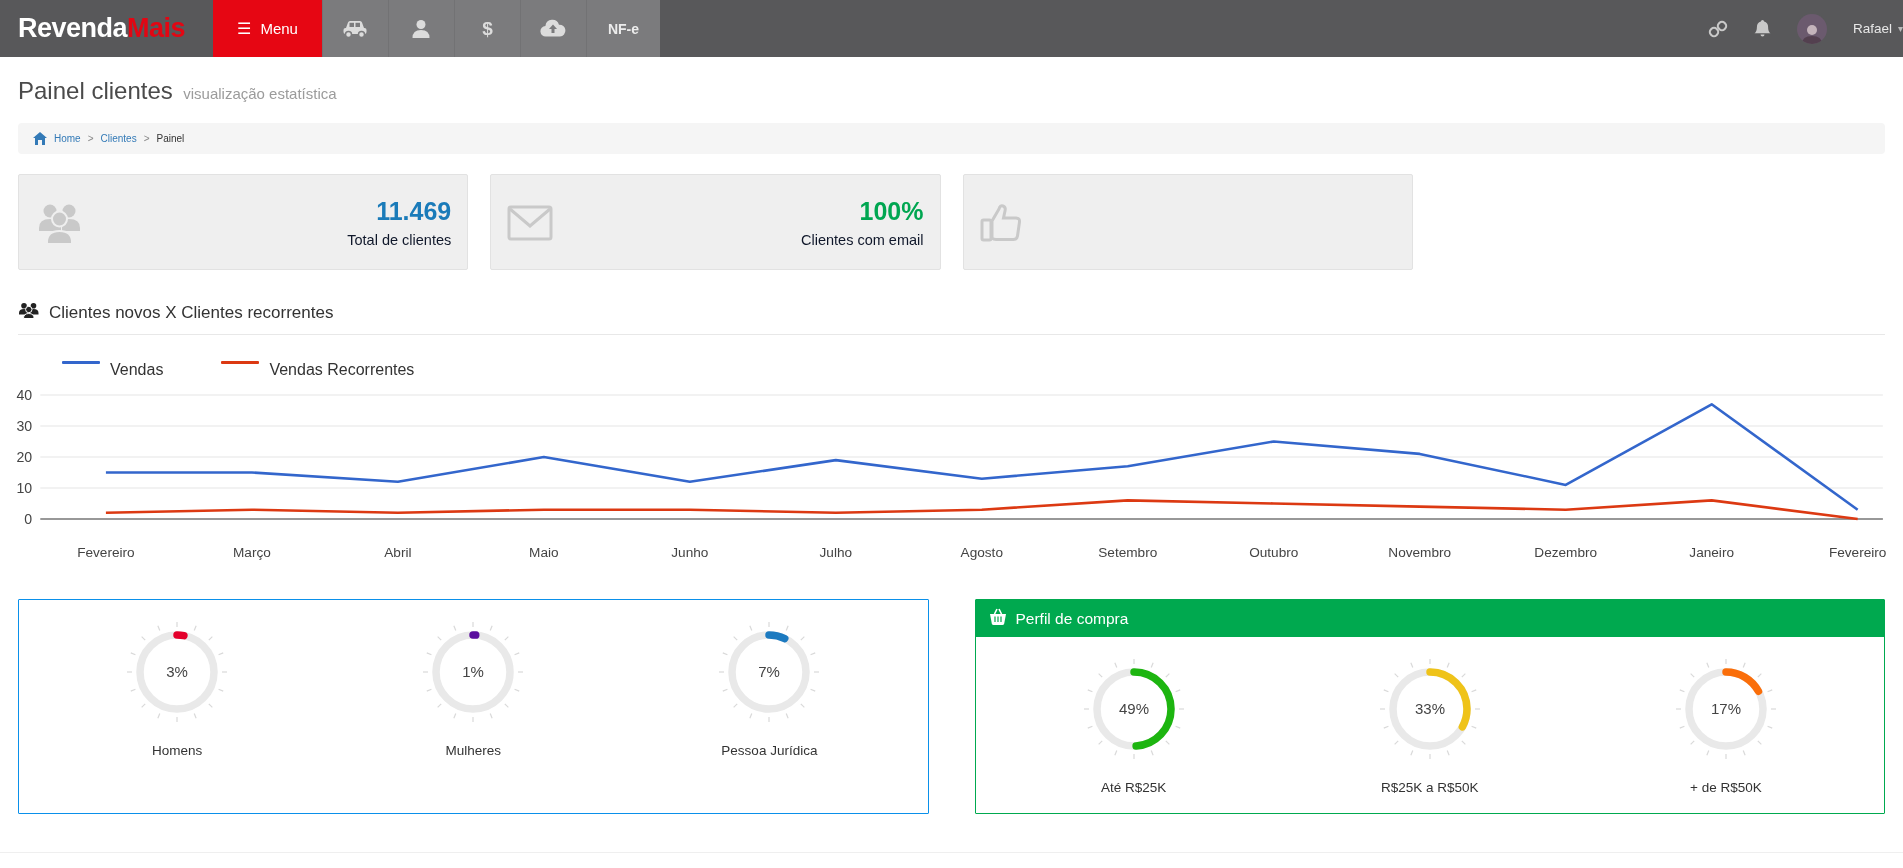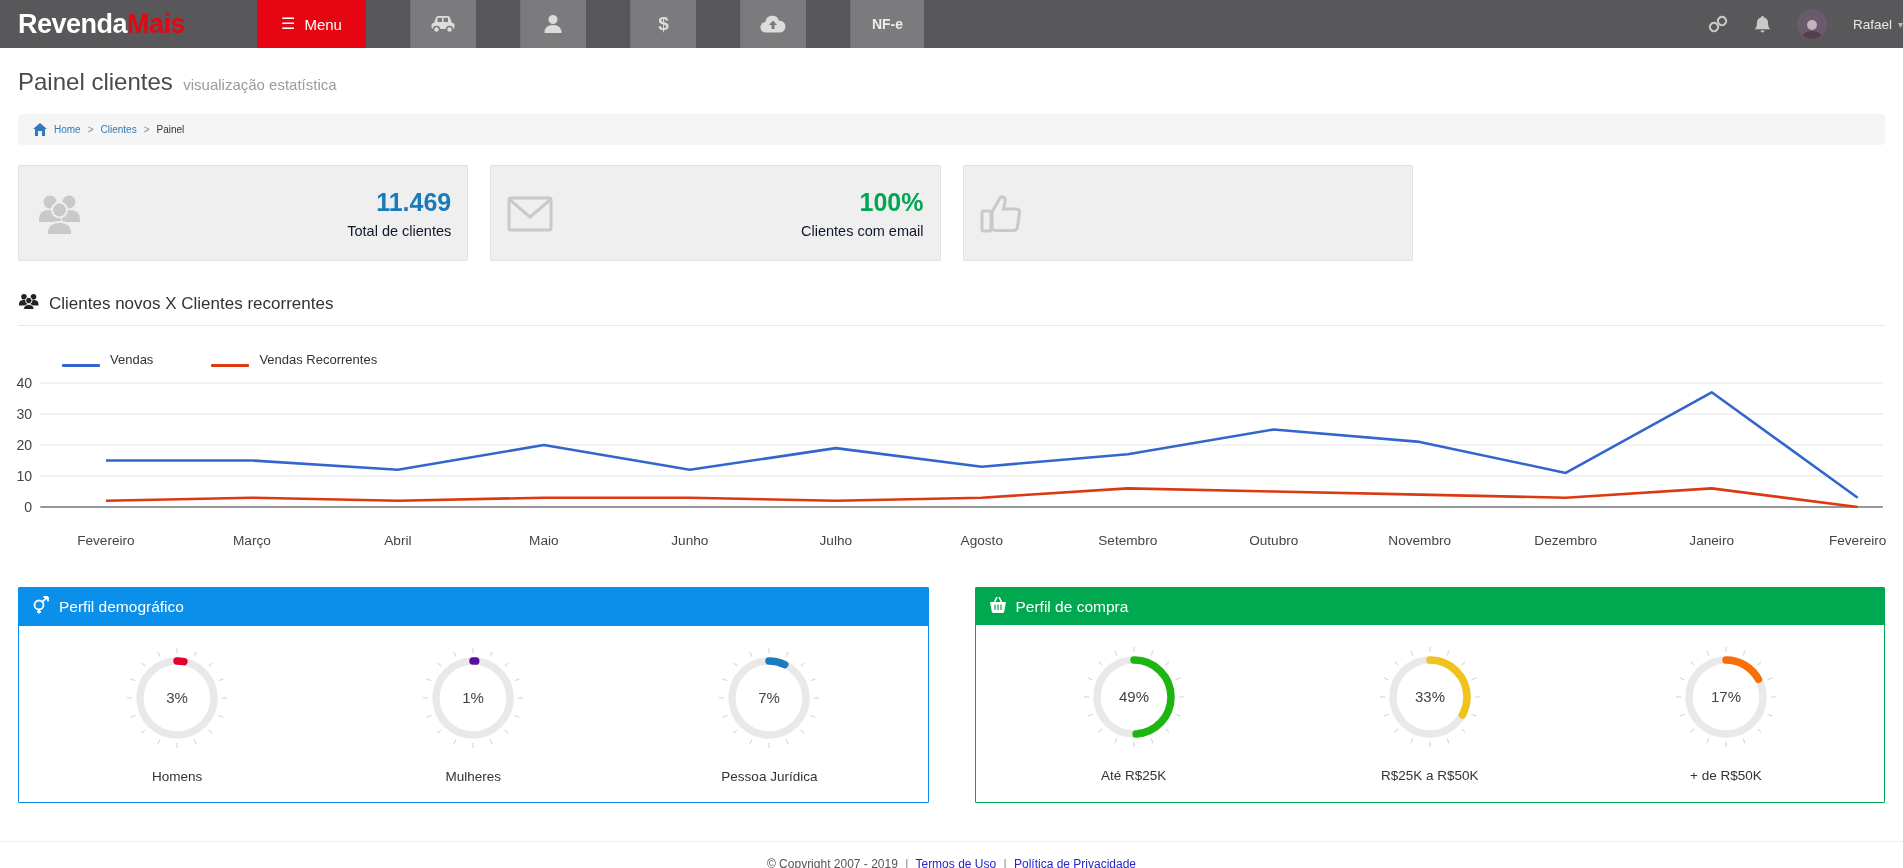--- a/index.html
+++ b/index.html
@@ -1,20 +1,20 @@
 <!DOCTYPE html>
 <html><head>
 <meta charset="utf-8">
 <style>
   * { box-sizing: border-box; margin: 0; padding: 0; }
   html,body { background:#fff; font-family:"Liberation Sans","DejaVu Sans",sans-serif; }
   body { width:1903px; min-height:868px; color:#333; }
 
   
-  .navbar { display:flex; align-items:stretch; height:48px; background:#58585a;gap:44px; }
+  .navbar { display:flex; align-items:stretch; height:57px; background:#58585a; }
   .brand { display:flex; align-items:center; padding:0 28px 0 18px; font-size:27px; font-weight:700; letter-spacing:-0.5px; }
   .brand .b1 { color:#fff; }
   .brand .b2 { color:#e30613; }
   .menu-btn { display:flex; align-items:center; gap:9px; background:#e60613; color:#fff; border:none; padding:0 24px; font-size:15px; cursor:pointer; font-family:inherit; }
   .menu-btn .bars { font-size:16px; line-height:1; }
   .nav-cell { width:66px; display:flex; align-items:center; justify-content:center; background:#7b7b7d; border-left:1px solid #727274; cursor:pointer; }
   .nav-cell:first-of-type { border-left:none; }
   .nav-cell svg { display:block; }
   .nfe { width:74px; color:#ececec; font-weight:700; font-size:14px; }
   .nav-spacer { flex:1; }
@@ -38,21 +38,21 @@
   .stats-row { margin:0 18px 32px; display:grid; grid-template-columns:repeat(4,1fr); gap:22px; }
   .stat-card { background:#efefef; border:1px solid #e2e2e2; border-radius:2px; padding:13px 16px 12px; display:flex; justify-content:space-between; min-height:96px; }
   .stat-icon { display:flex; align-items:center; }
   .stat-right { display:flex; flex-direction:column; justify-content:center; align-items:flex-end; gap:6px;text-align:right; }
   .stat-value { font-size:25px; font-weight:700; }
   .stat-label { font-size:14.5px; color:#0f172a; }
 
   
   .section-head { margin:0 18px; padding-bottom:10px; border-bottom:1px solid #e8e8e8; display:flex; align-items:center; gap:9px; font-size:17px; color:#333; }
   .legend { display:flex; gap:58px; margin:26px 0 2px 62px; }
-  .legend-item { display:flex; align-items:flex-end; gap:10px; font-size:13px; color:#333; }
+  .legend-item { display:flex; align-items:flex-start; gap:10px; font-size:16px; color:#333; }
   .legend-swatch { width:38px; height:3px; border-radius:1px; }
   .chart-wrap { margin:0 10px; }
   .chart-wrap svg { display:block; width:100%; height:190px; }
   .ytick { font-size:14px; fill:#444; font-family:"Liberation Sans","DejaVu Sans",sans-serif; }
   .xtick { font-size:13.5px; fill:#444; font-family:"Liberation Sans","DejaVu Sans",sans-serif; }
 
   
   .panels-row { margin:28px 18px 0; display:grid; grid-template-columns:1fr 1fr; gap:46px; }
   .panel { border:1px solid; border-radius:1px; }
   .panel-head { color:#fff; font-size:15.5px; padding:8px 13px; display:flex; align-items:center; gap:9px; }
@@ -255,30 +255,20 @@
       <text class="xtick" x="1685.4166666666667" y="176" text-anchor="middle">Janeiro</text>
       <text class="xtick" x="1830" y="176" text-anchor="middle">Fevereiro</text>
       <polyline points="95,91.5 239.58333333333334,91.5 384.1666666666667,100.80000000000001 528.75,76 673.3333333333334,100.80000000000001 817.9166666666666,79.1 962.5,97.69999999999999 1107.0833333333335,85.30000000000001 1251.6666666666667,60.5 1396.25,72.89999999999999 1540.8333333333333,103.9 1685.4166666666667,23.299999999999997 1830,128.7" fill="none" stroke="#3366cc" stroke-width="2.6" stroke-linejoin="round"></polyline>
       <polyline points="95,131.8 239.58333333333334,128.7 384.1666666666667,131.8 528.75,128.7 673.3333333333334,128.7 817.9166666666666,131.8 962.5,128.7 1107.0833333333335,119.4 1251.6666666666667,122.5 1396.25,125.6 1540.8333333333333,128.7 1685.4166666666667,119.4 1830,138" fill="none" stroke="#dc3912" stroke-width="2.6" stroke-linejoin="round"></polyline>
     </svg>
 </div>
 
 <div class="panels-row">
 
   <div class="panel" style="border-color: rgb(10, 144, 234);">
-    <div class="panel-head" style="background: rgb(10, 144, 234);">
-      <span>
-        <svg width="18" height="18" viewBox="0 0 18 18" fill="none" stroke="#fff" stroke-width="1.8">
-            <circle cx="7" cy="9" r="4.5"></circle>
-            <path d="M10.5 5.5 L16 1 M16 1 h-4.5 M16 1 v4.5"></path>
-            <path d="M7 13.5 v4 M5 15.8 h4"></path>
-          </svg>
-      </span>
-      <span>Perfil demográfico</span>
-    </div>
     <div class="panel-body">
       <div class="gauge-block">
         <div class="gauge"><svg width="104" height="104" viewBox="0 0 104 104">
               <line x1="97" y1="52" x2="102" y2="52" stroke="#d9d9d9" stroke-width="1.2"></line>
               <line x1="93.5745789630079" y1="69.22075445642903" x2="98.19397662556435" y2="71.13417161825448" stroke="#d9d9d9" stroke-width="1.2"></line>
               <line x1="83.81980515339464" y1="83.81980515339464" x2="87.35533905932738" y2="87.35533905932738" stroke="#d9d9d9" stroke-width="1.2"></line>
               <line x1="69.22075445642903" y1="93.5745789630079" x2="71.1341716182545" y2="98.19397662556435" stroke="#d9d9d9" stroke-width="1.2"></line>
               <line x1="52" y1="97" x2="52" y2="102" stroke="#d9d9d9" stroke-width="1.2"></line>
               <line x1="34.779245543570966" y1="93.5745789630079" x2="32.865828381745516" y2="98.19397662556435" stroke="#d9d9d9" stroke-width="1.2"></line>
               <line x1="20.180194846605364" y1="83.81980515339464" x2="16.64466094067263" y2="87.35533905932738" stroke="#d9d9d9" stroke-width="1.2"></line>

